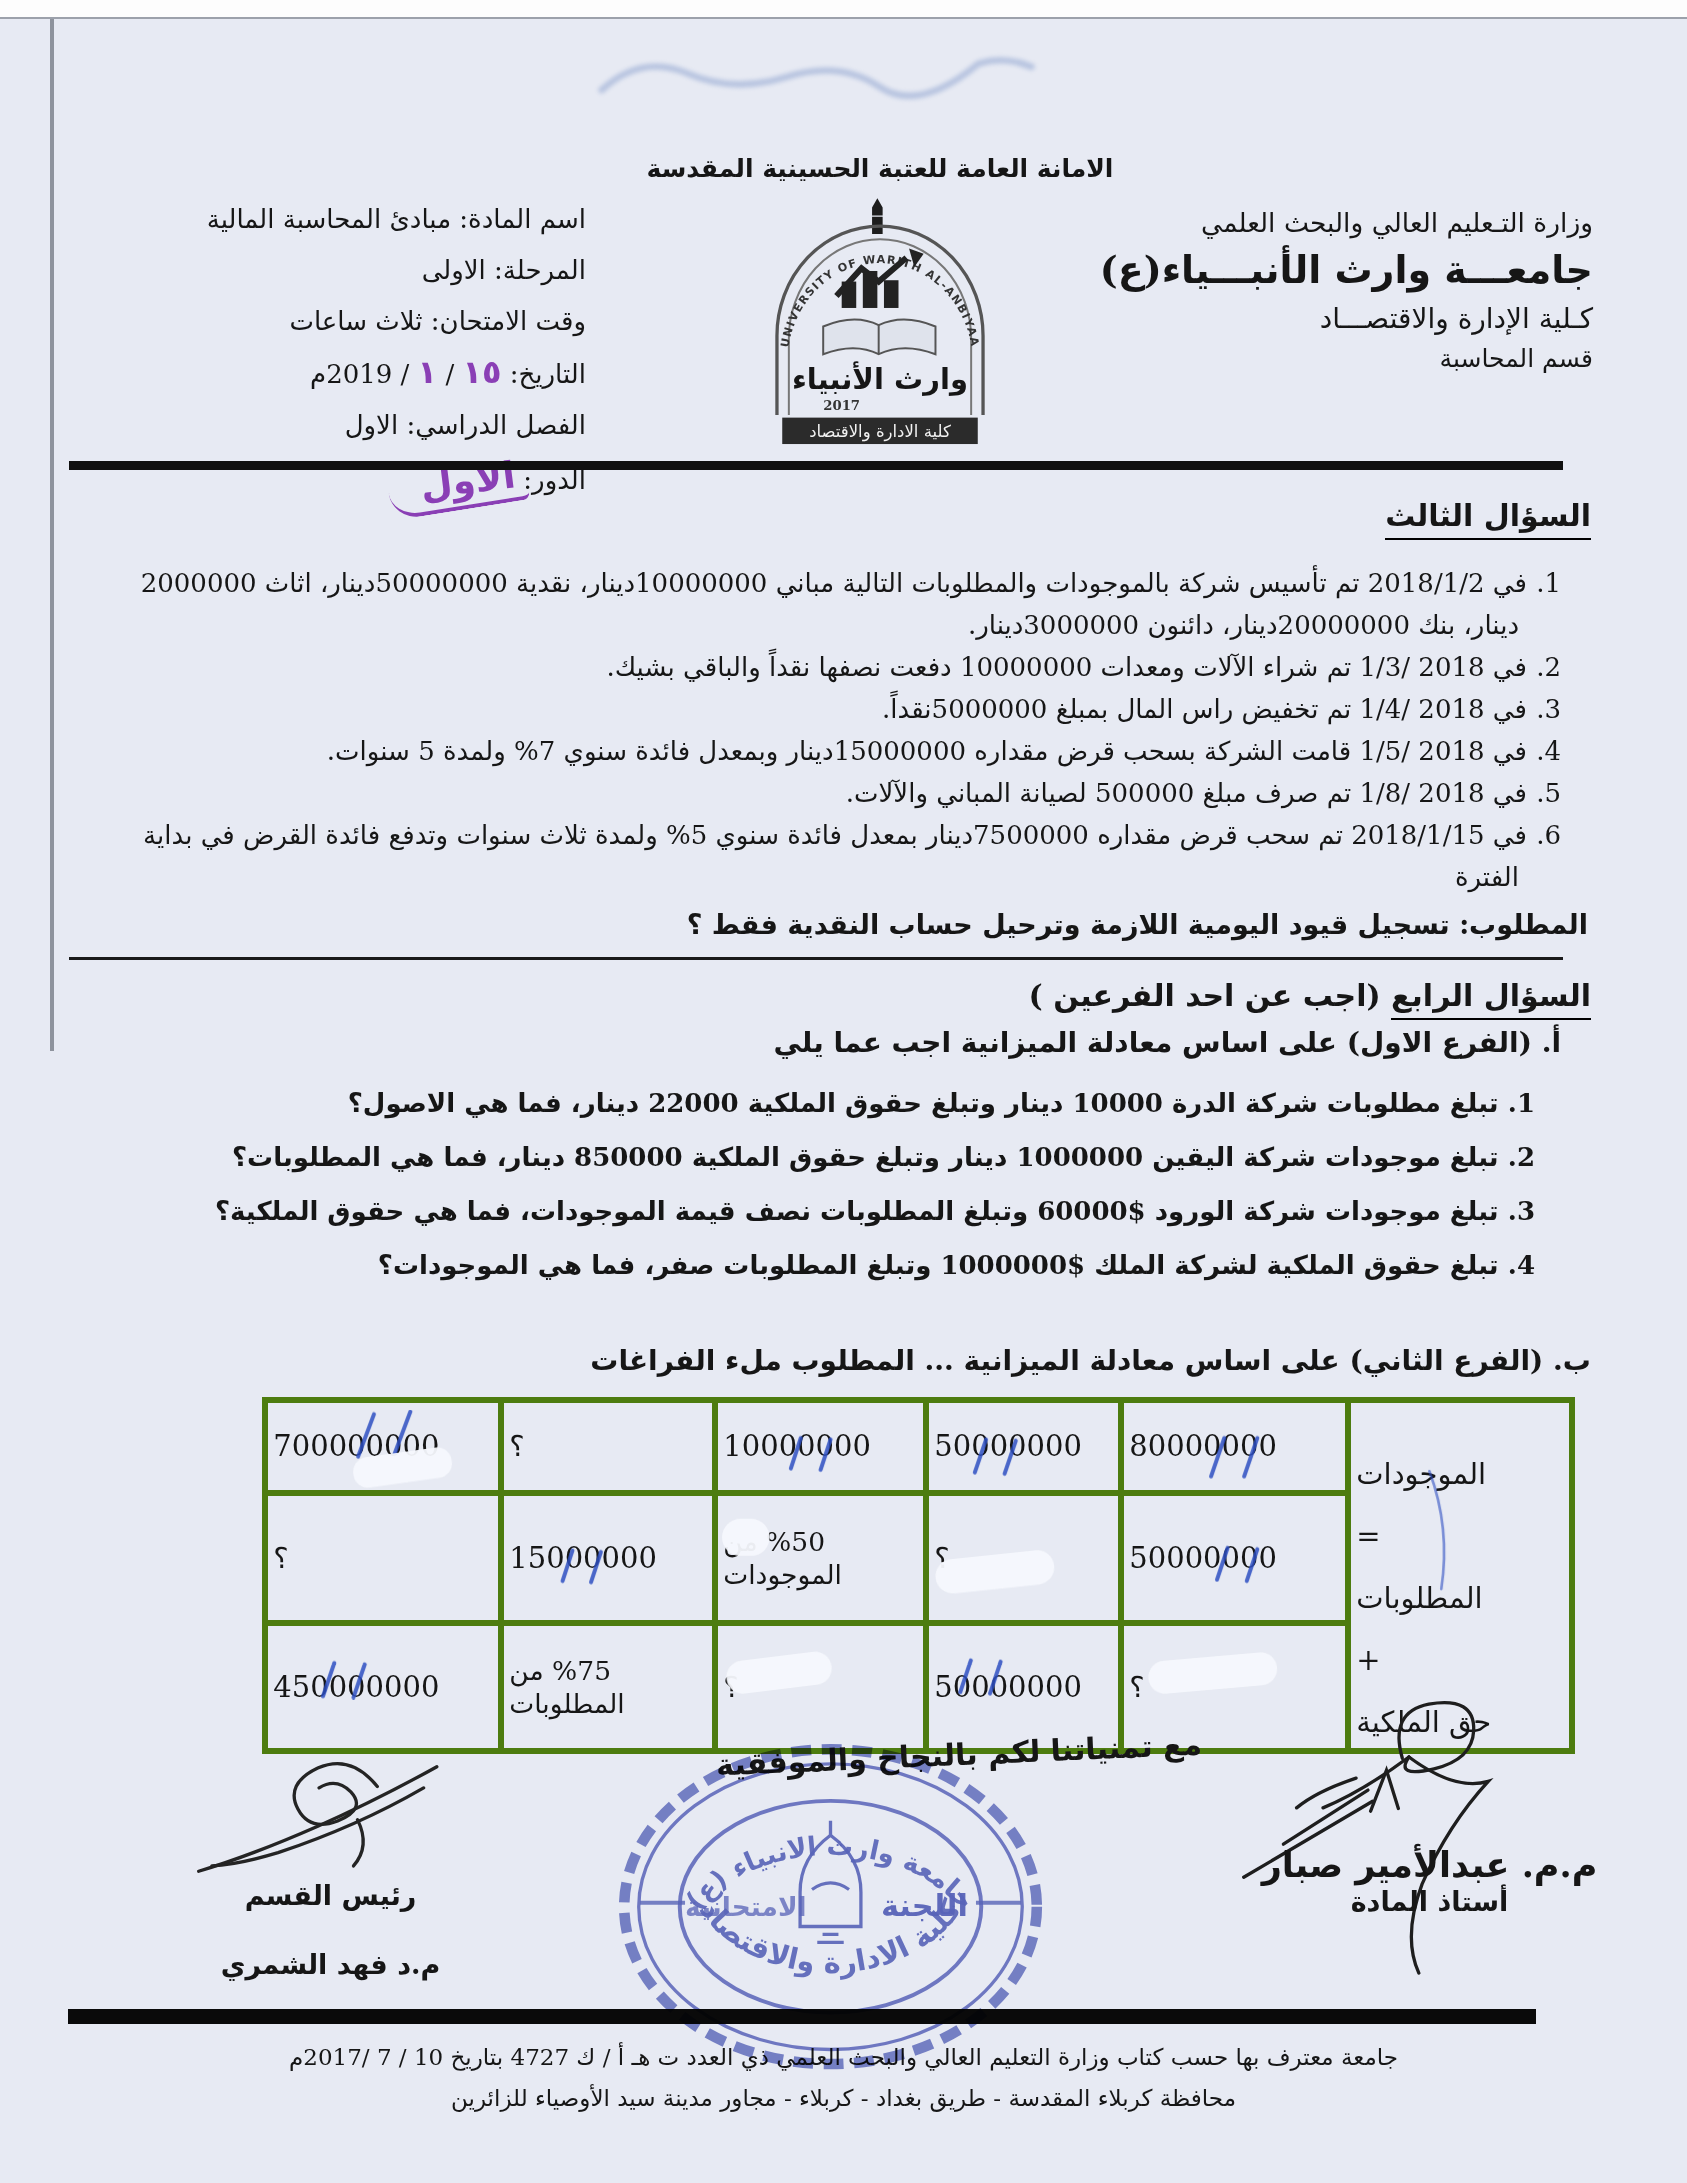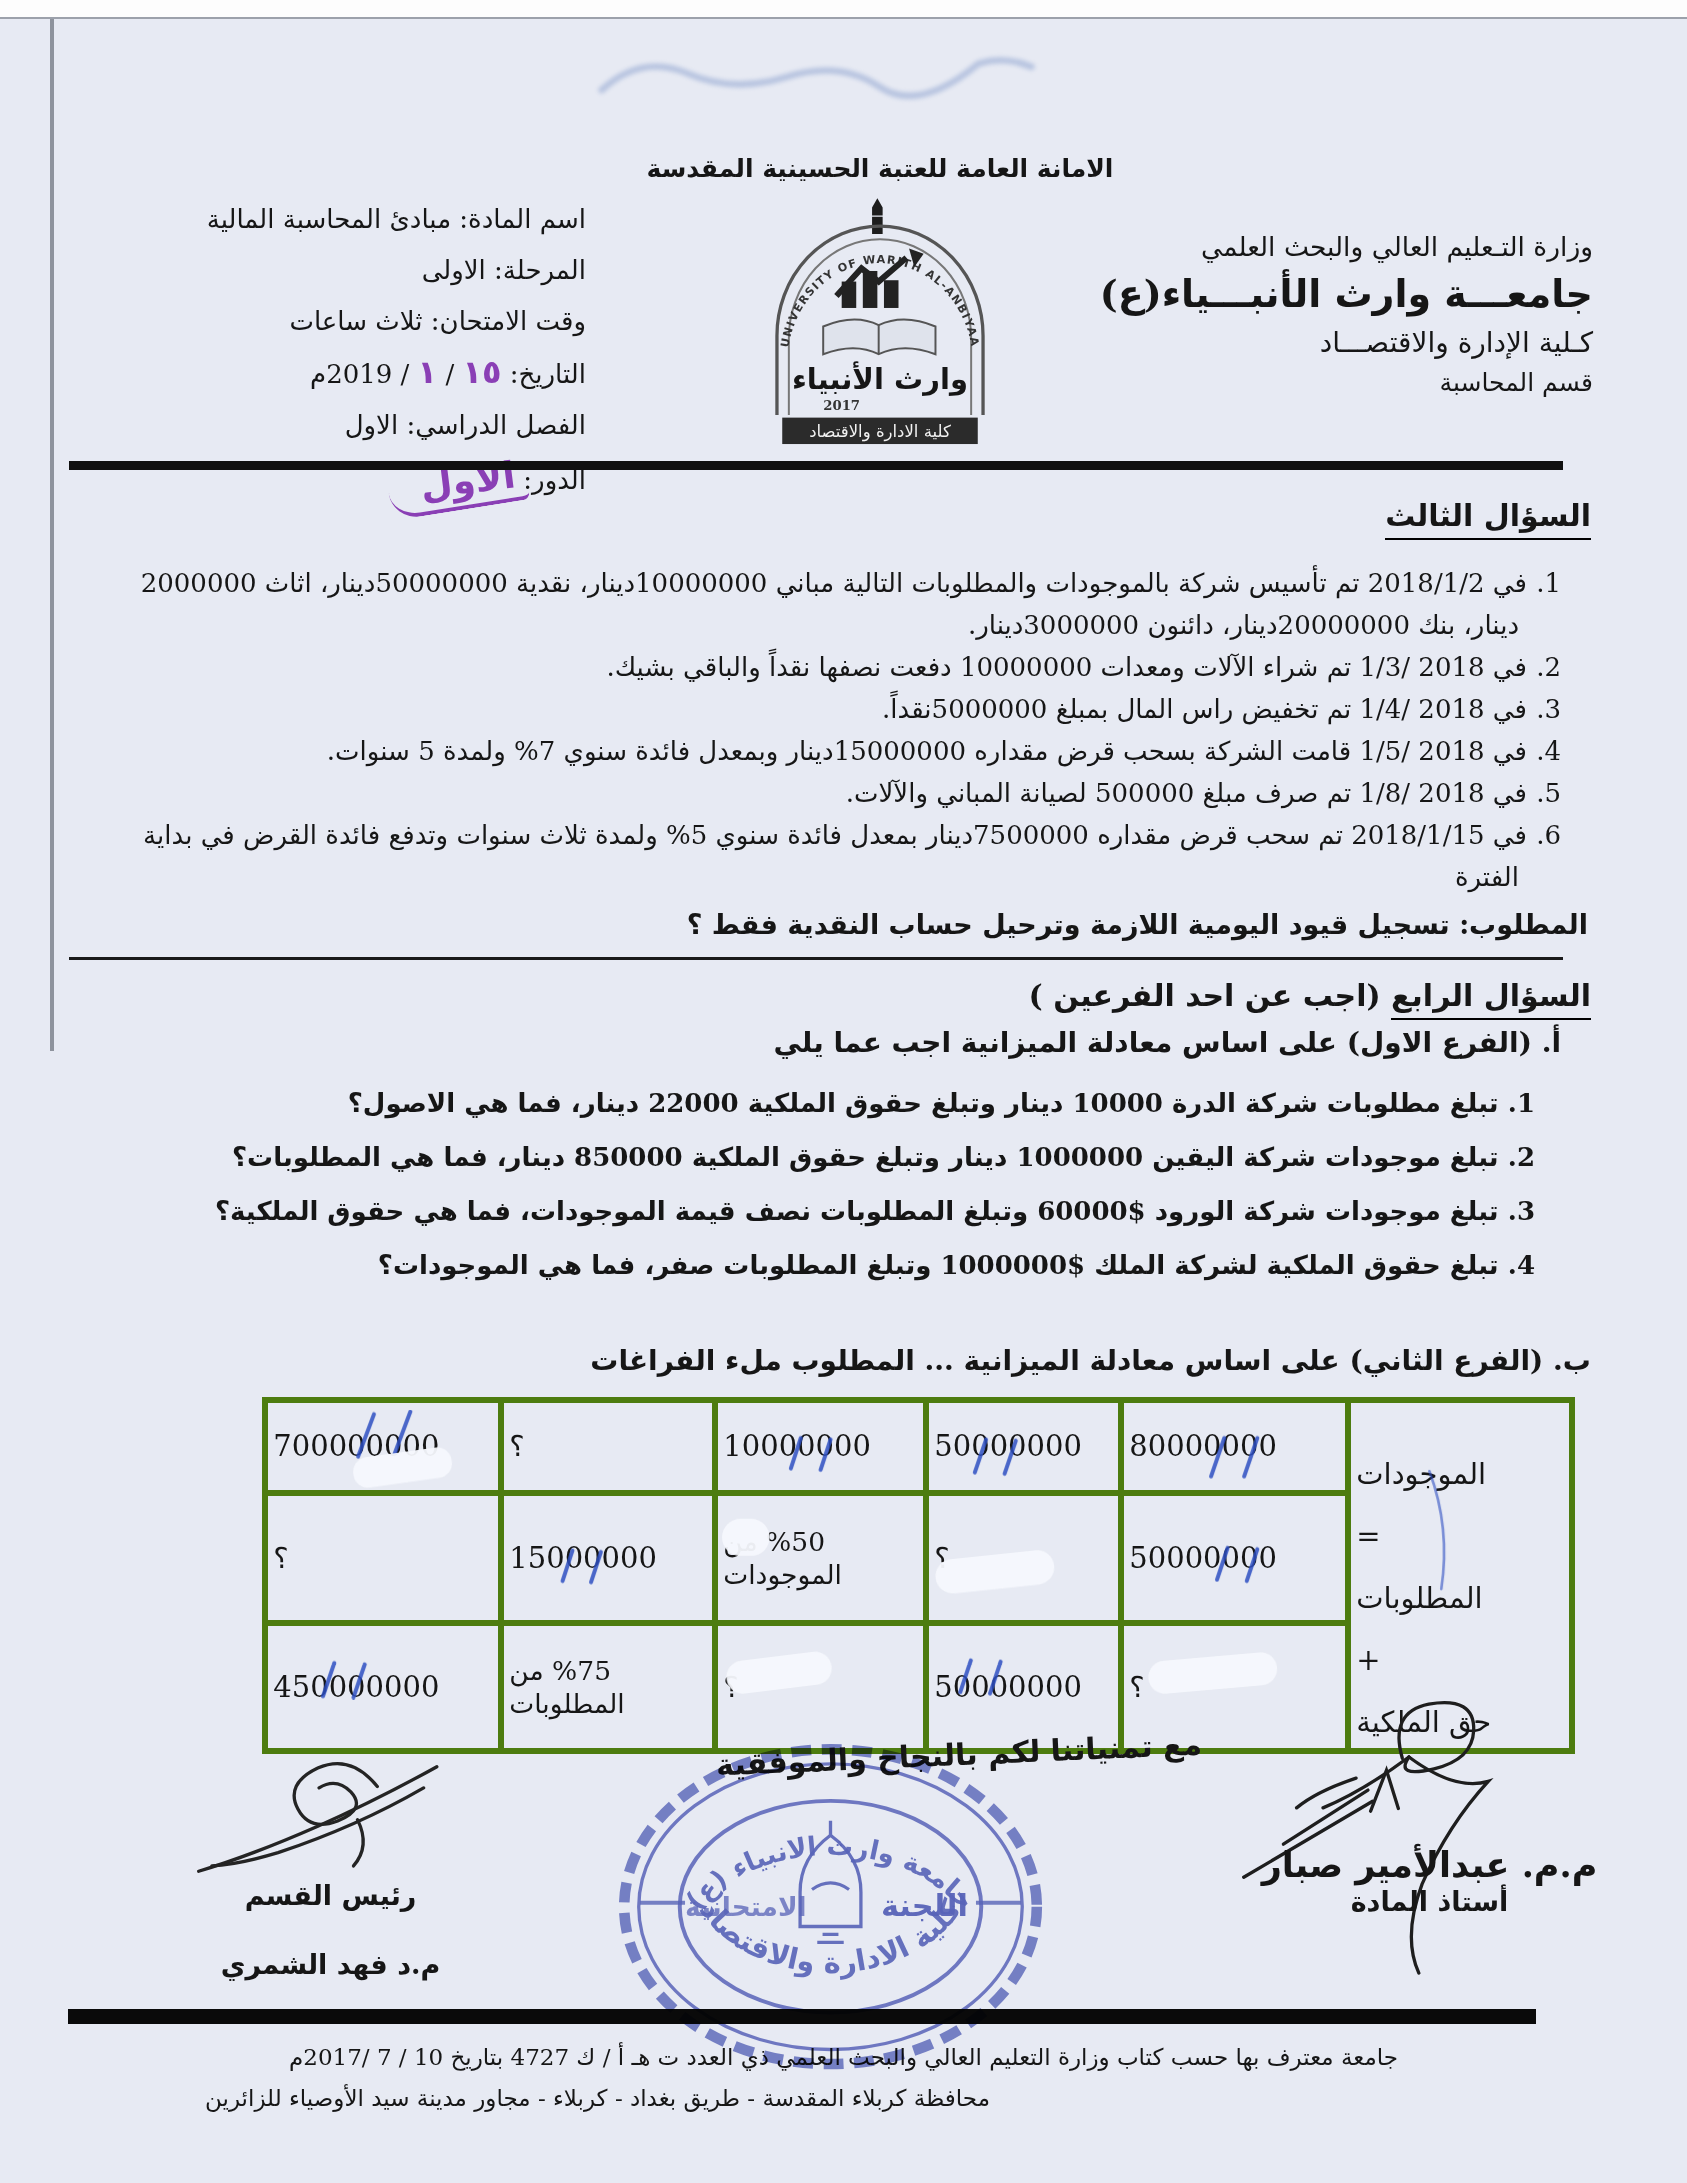--- a/index.html
+++ b/index.html
@@ -8,21 +8,21 @@
     background:#e7eaf3;
     font-family:"DejaVu Serif","DejaVu Sans",sans-serif;
     color:#161616; direction:rtl;
   }
   .scan-top{position:absolute;top:0;left:0;right:0;height:16.5px;background:#fdfdfd;}
   .scan-topline{position:absolute;top:16.5px;left:0;right:0;height:2px;background:#8a8f99;opacity:.8;}
   .scan-leftline{position:absolute;top:18.5px;left:50px;width:4px;height:1032px;background:#454a55;opacity:.55;}
   .ghost{position:absolute;top:26.5px;left:562px;filter:blur(2px);opacity:.45;}
 
   .abs{position:absolute;direction:rtl;text-align:right;}
-  .hdr-right{top:210px;right:94px;line-height:1;margin-top:24px;}
+  .hdr-right{top:210px;right:94px;line-height:1;}
   .hdr-right .l1{font-size:26.5px;margin-bottom:14.6px;}
   .hdr-right .l2{font-size:38px;font-weight:bold;margin-bottom:16px;letter-spacing:0.7px;}
   .hdr-right .l3{font-size:28px;margin-bottom:13.2px;}
   .hdr-right .l4{font-size:25px;}
   .hdr-center-title{top:154px;left:549px;width:662px;text-align:center;font-size:25px;font-weight:bold;}
   .hdr-left{top:194px;left:189px;width:397px;font-size:26px;line-height:51px;}
   .hand{color:#8a3fb5;font-weight:bold;font-family:"DejaVu Sans",sans-serif;}
   .hand-day{font-size:32px;letter-spacing:2.6px;}
   .hand-round{display:inline-block;font-size:37px;transform:rotate(-7deg);position:relative;top:4px;}
   .hand-round::after{content:"";position:absolute;right:-12px;bottom:-2.6px;width:139px;height:24px;
@@ -56,21 +56,21 @@
 
   .wishes{top:1737px;left:582px;width:754px;text-align:center;font-size:30px;font-weight:bold;transform:rotate(-2.5deg);}
   .sig{position:absolute;pointer-events:none;}
   .role-r{top:1886px;left:1307px;width:245px;text-align:center;font-size:27px;font-weight:bold;}
   .name-r{top:1844px;left:1254px;width:351px;text-align:center;font-size:35px;font-weight:bold;}
   .role-l{top:1880px;left:218px;width:225px;text-align:center;font-size:27px;font-weight:bold;}
   .name-l{top:1949px;left:195px;width:271px;text-align:center;font-size:27px;font-weight:bold;}
   .stamp{position:absolute;top:1736px;left:607px;z-index:5;mix-blend-mode:multiply;opacity:.88;}
 
   .fline1{top:2044px;left:205px;right:205px;text-align:center;font-size:23px;}
-  .fline2{top:2085px;left:205px;right:205px;text-align:left;font-size:23px;}
+  .fline2{top:2085px;left:205px;right:205px;text-align:center;font-size:23px;}
 </style>
 </head>
 <body>
 
 <div class="page">
 
   <div class="scan-top"></div>
   <div class="scan-topline"></div>
   <div class="scan-leftline"></div>
   <svg class="ghost" width="529" height="93" viewBox="0 0 800 140">

